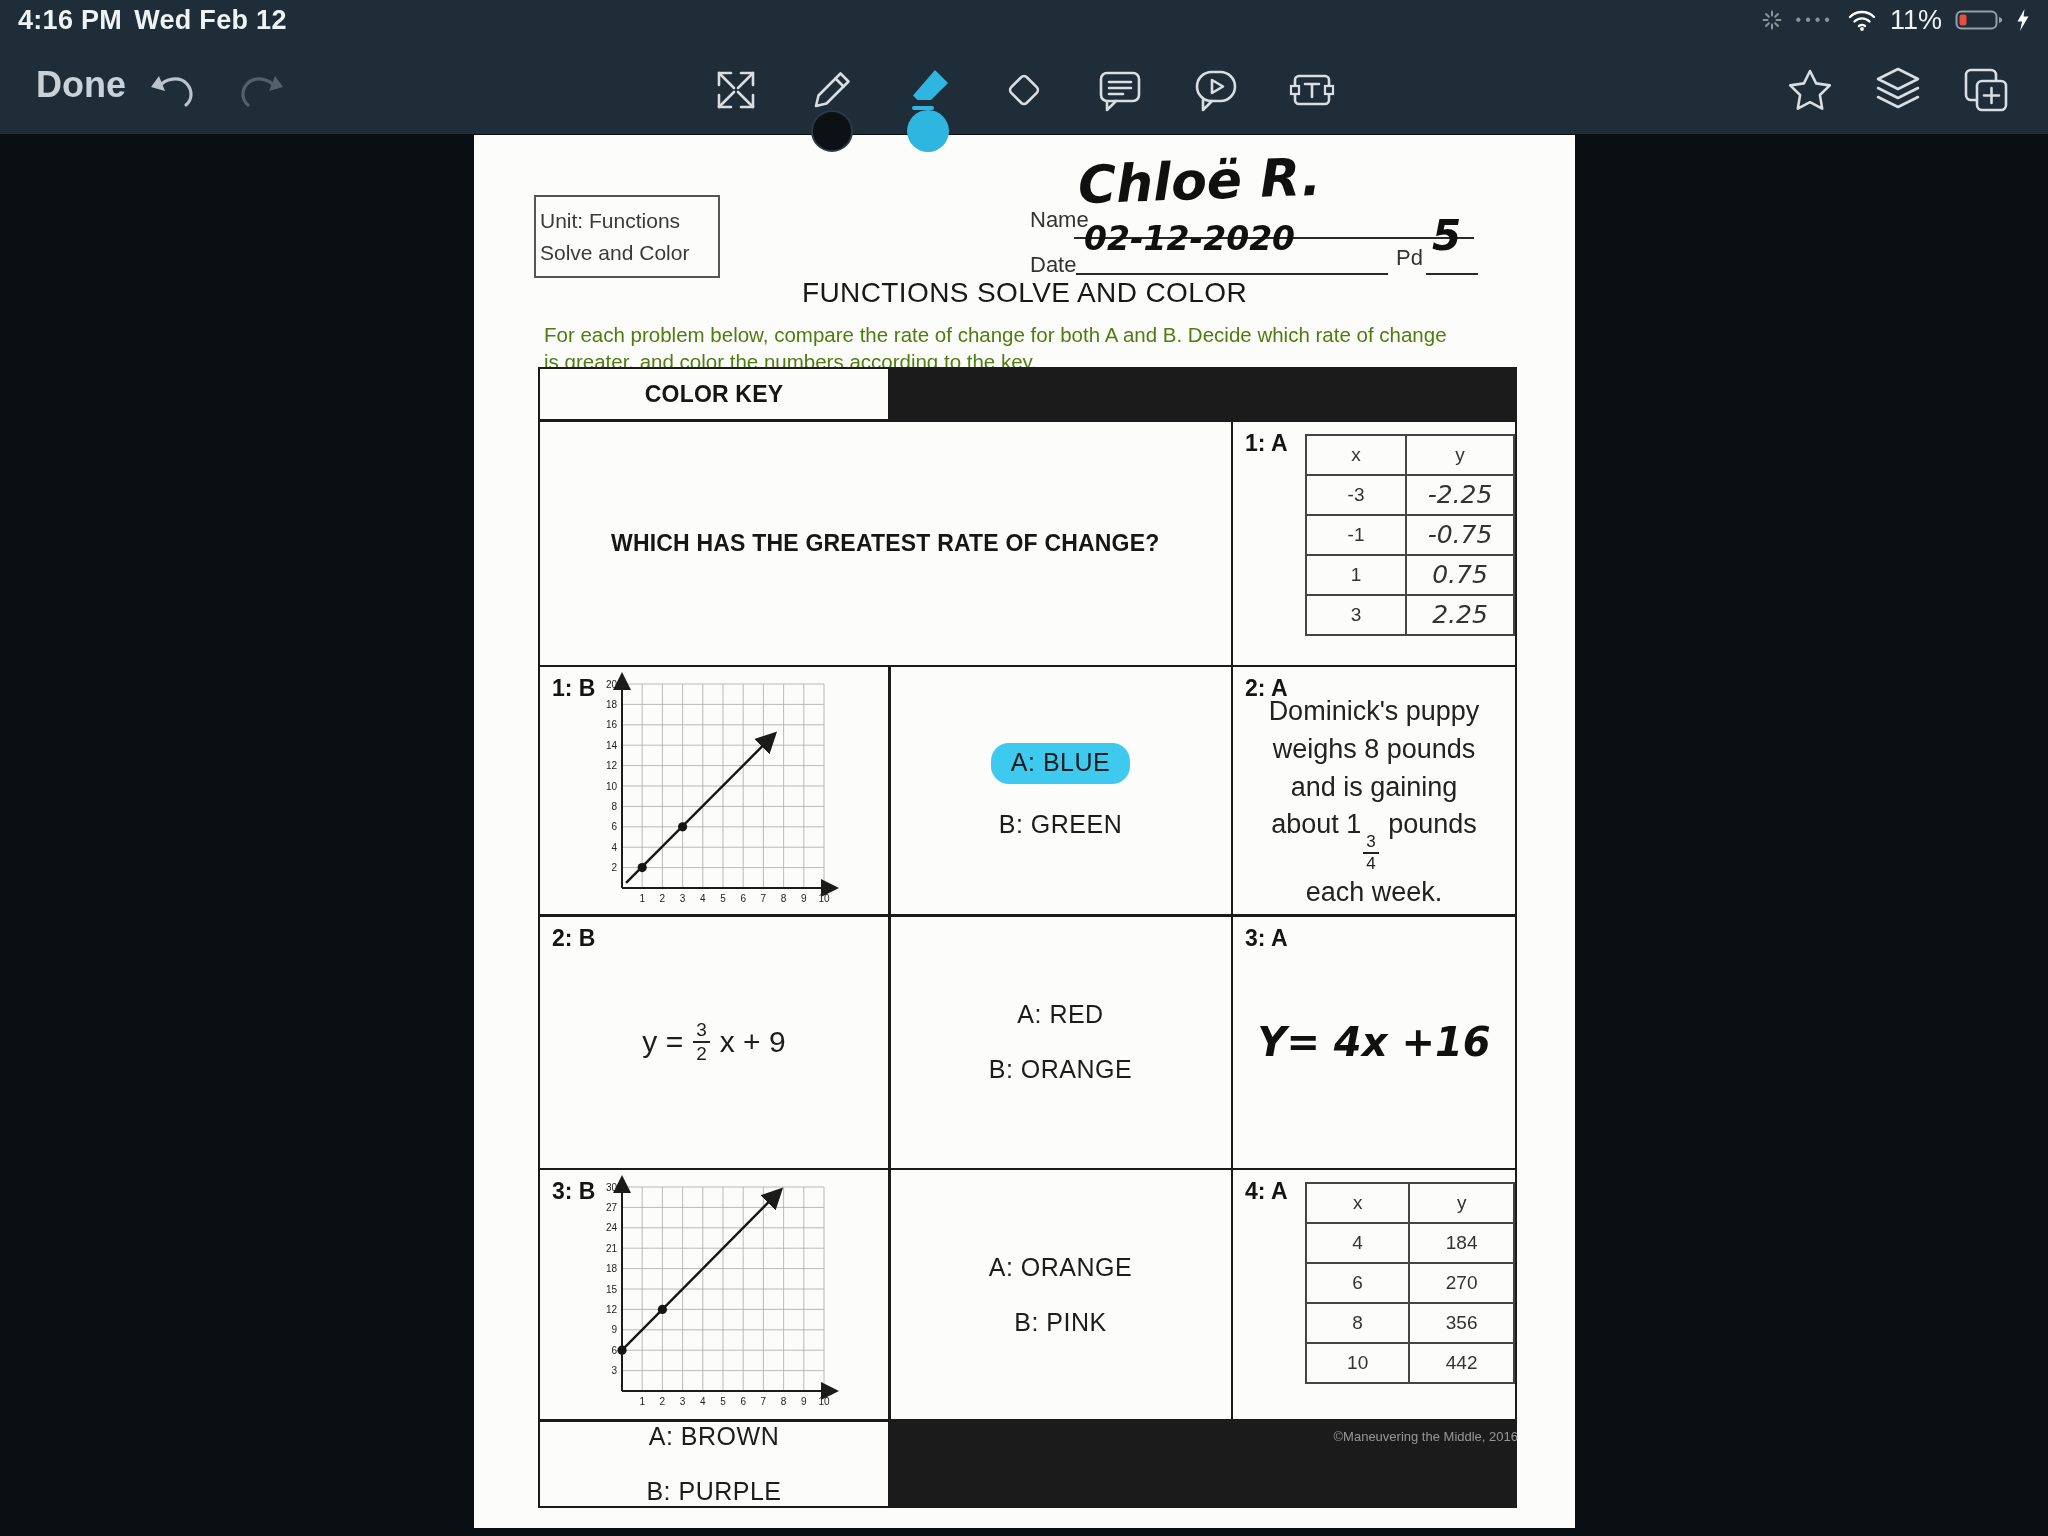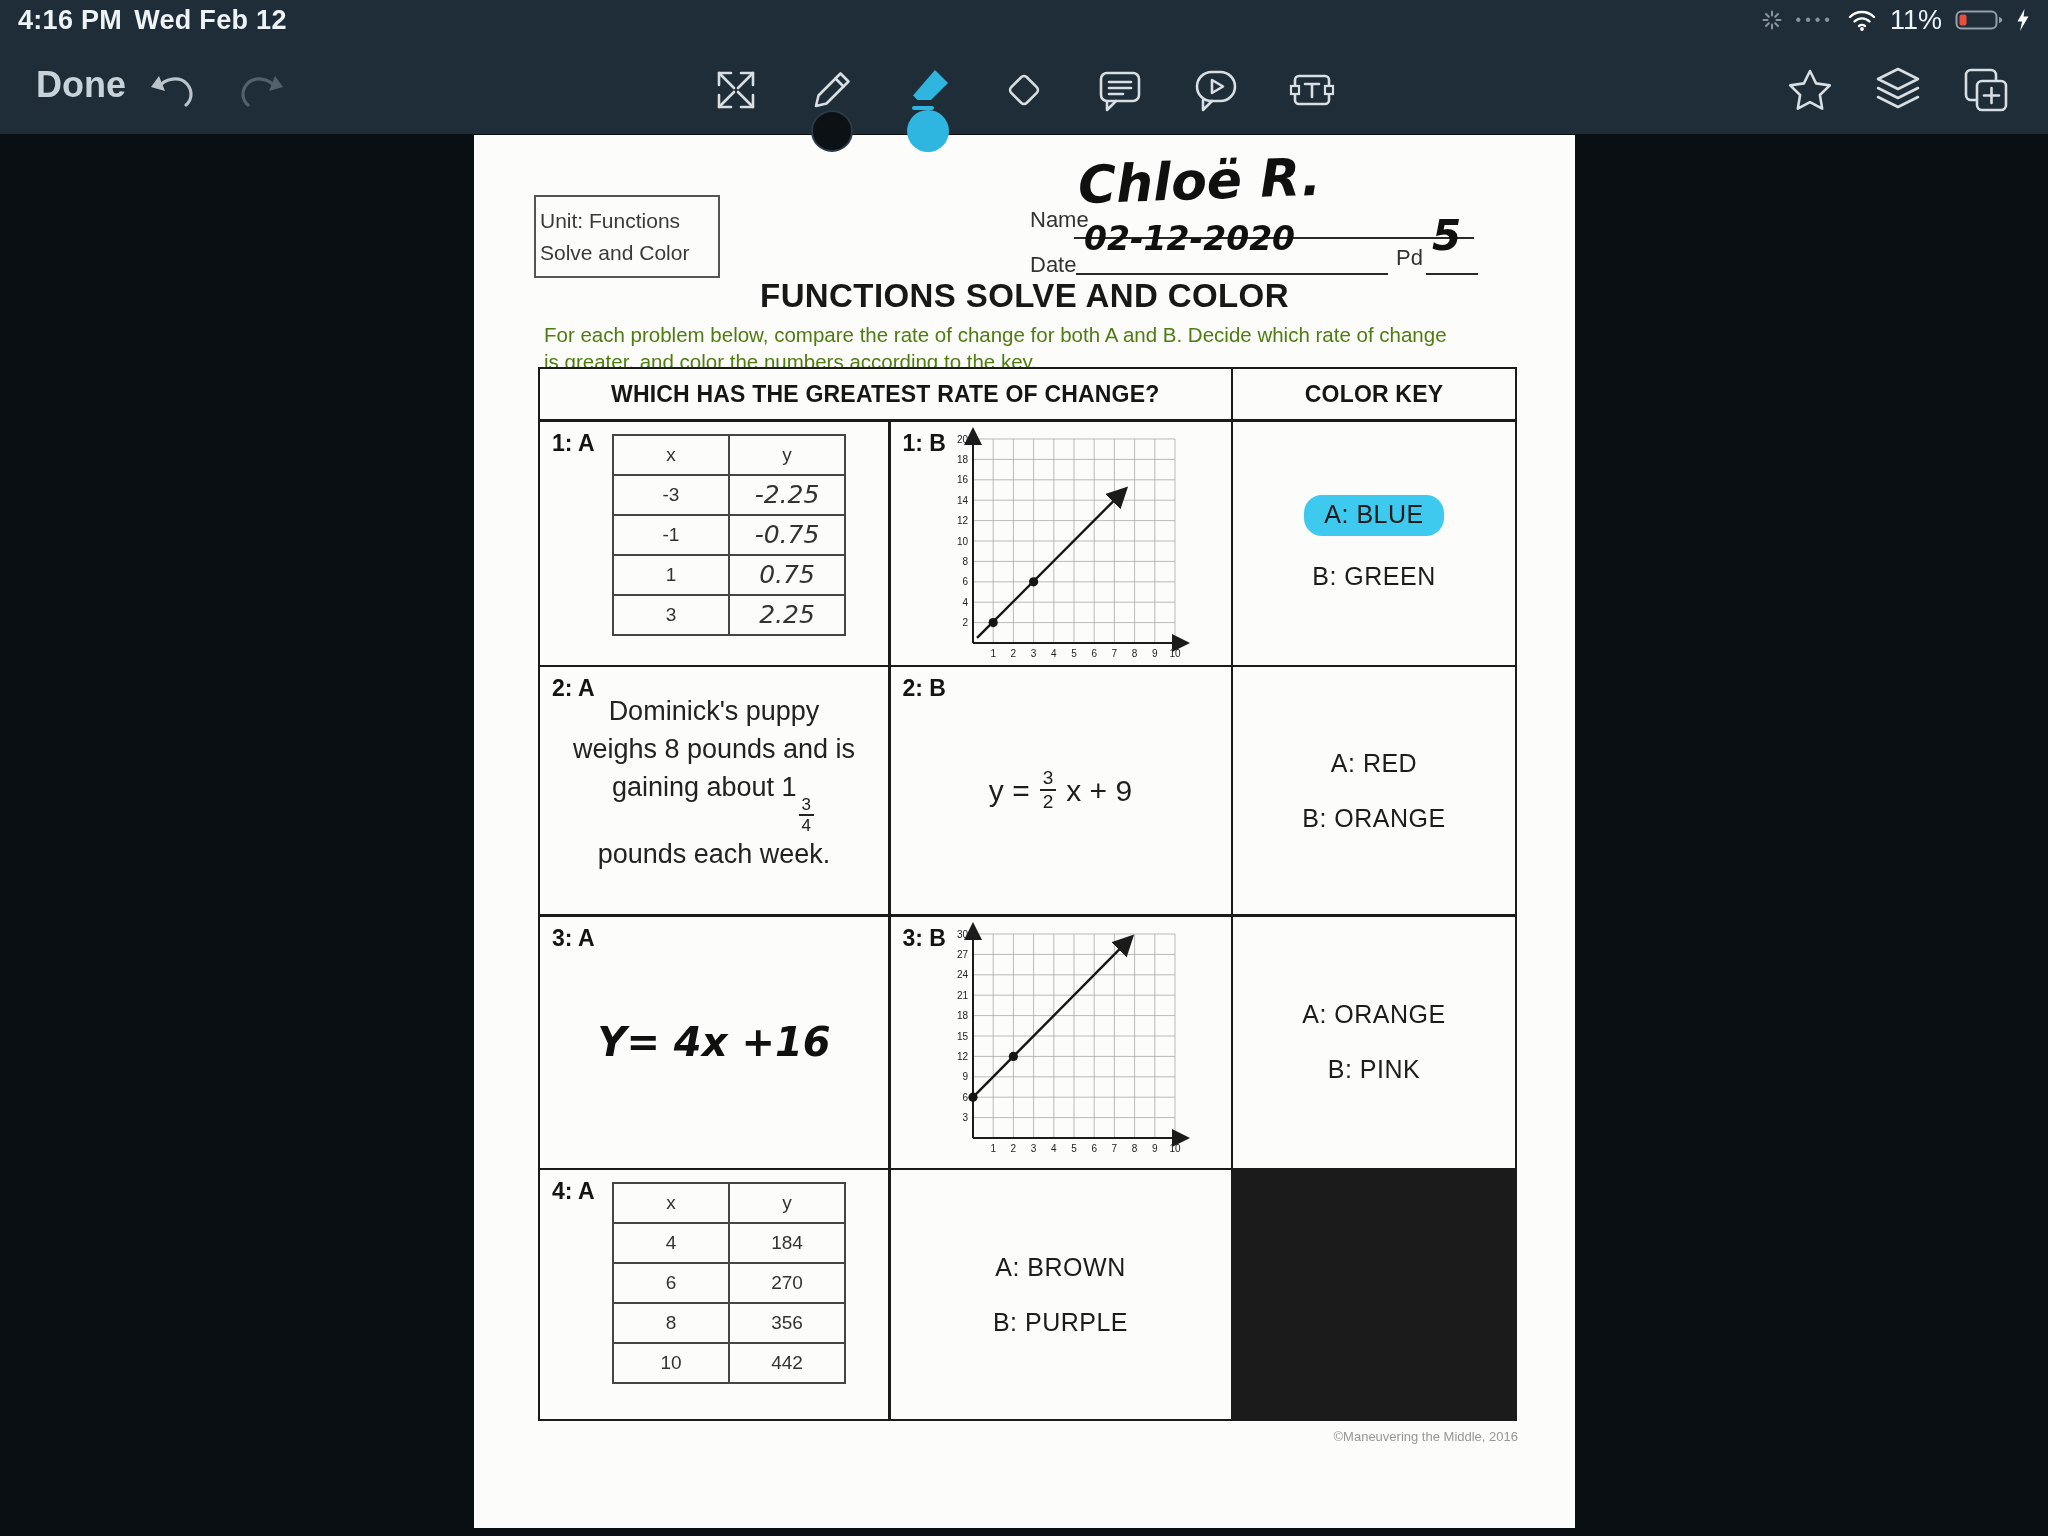--- a/index.html
+++ b/index.html
@@ -41,21 +41,21 @@
   .name-hw { position:absolute; left:48px; top:-20px; font-size:52px; transform:rotate(-2deg); }
   .date-label { left:0; top:81px; }
   .date-hw { position:absolute; left:54px; top:48px; font-size:33px; }
   .pd-label { left:366px; top:74px; }
   .pd-hw { position:absolute; left:402px; top:40px; font-size:42px; }
   .uline { position:absolute; border-top:2px solid #2a2a2a; }
   .name-line { left:44px; top:66px; width:400px; }
   .date-line { left:46px; top:102px; width:312px; }
   .pd-line { left:396px; top:102px; width:52px; }
 
-  .ws-title { position:absolute; left:0; top:142px; width:100%; text-align:center; font-size:33px; font-weight:700; letter-spacing:.4px; color:#181818; }
+  .ws-title { position:absolute; left:0; top:142px; width:100%; text-align:center; font-size:28px; font-weight:400; letter-spacing:.4px; color:#181818; }
   .ws-instructions { position:absolute; left:70px; top:186px; width:905px; font-size:20.5px; line-height:1.32; color:#4d7c0f; }
 
   .wtable { position:absolute; left:64px; top:232px; display:grid; grid-template-columns:348px 340px 282px; grid-template-rows:50px 243px 247px 251px 249px; gap:2.5px; background:#1b1b1b; border:2.5px solid #1b1b1b; }
   .cell { background:#fcfcfa; position:relative; overflow:hidden; }
   .th { display:flex; align-items:center; justify-content:center; font-size:23px; font-weight:800; color:#161616; letter-spacing:.2px; }
   .span2 { grid-column:1 / 3; }
   .plabel { position:absolute; top:8px; left:12px; font-size:23px; font-weight:800; color:#141414; }
 
   table.mini { position:absolute; left:72px; top:12px; border-collapse:collapse; }
   table.mini th, table.mini td { border:2px solid #454545; width:116px; height:40px; text-align:center; vertical-align:middle; font-size:19px; font-weight:400; color:#333; background:#fcfcfa; }
@@ -252,22 +252,22 @@
       <span class="fld pd-label">Pd</span>
       <span class="hw pd-hw">5</span>
       <span class="uline pd-line"></span>
     </div>
 
     <div class="ws-title">FUNCTIONS SOLVE AND COLOR</div>
     <div class="ws-instructions">For each problem below, compare the rate of change for both A and B. Decide which rate of change is greater, and color the numbers according to the key.</div>
 
     <div class="wtable">
 
+      <div class="cell th">COLOR KEY</div>
       <div class="cell th span2">WHICH HAS THE GREATEST RATE OF CHANGE?</div>
-      <div class="cell th">COLOR KEY</div>
 
       <div class="cell">
         <span class="plabel">1: A</span>
         <table class="mini">
           <tbody>
               <tr>
             <th>x</th>
             <th>y</th>
           </tr>
           <tr>

